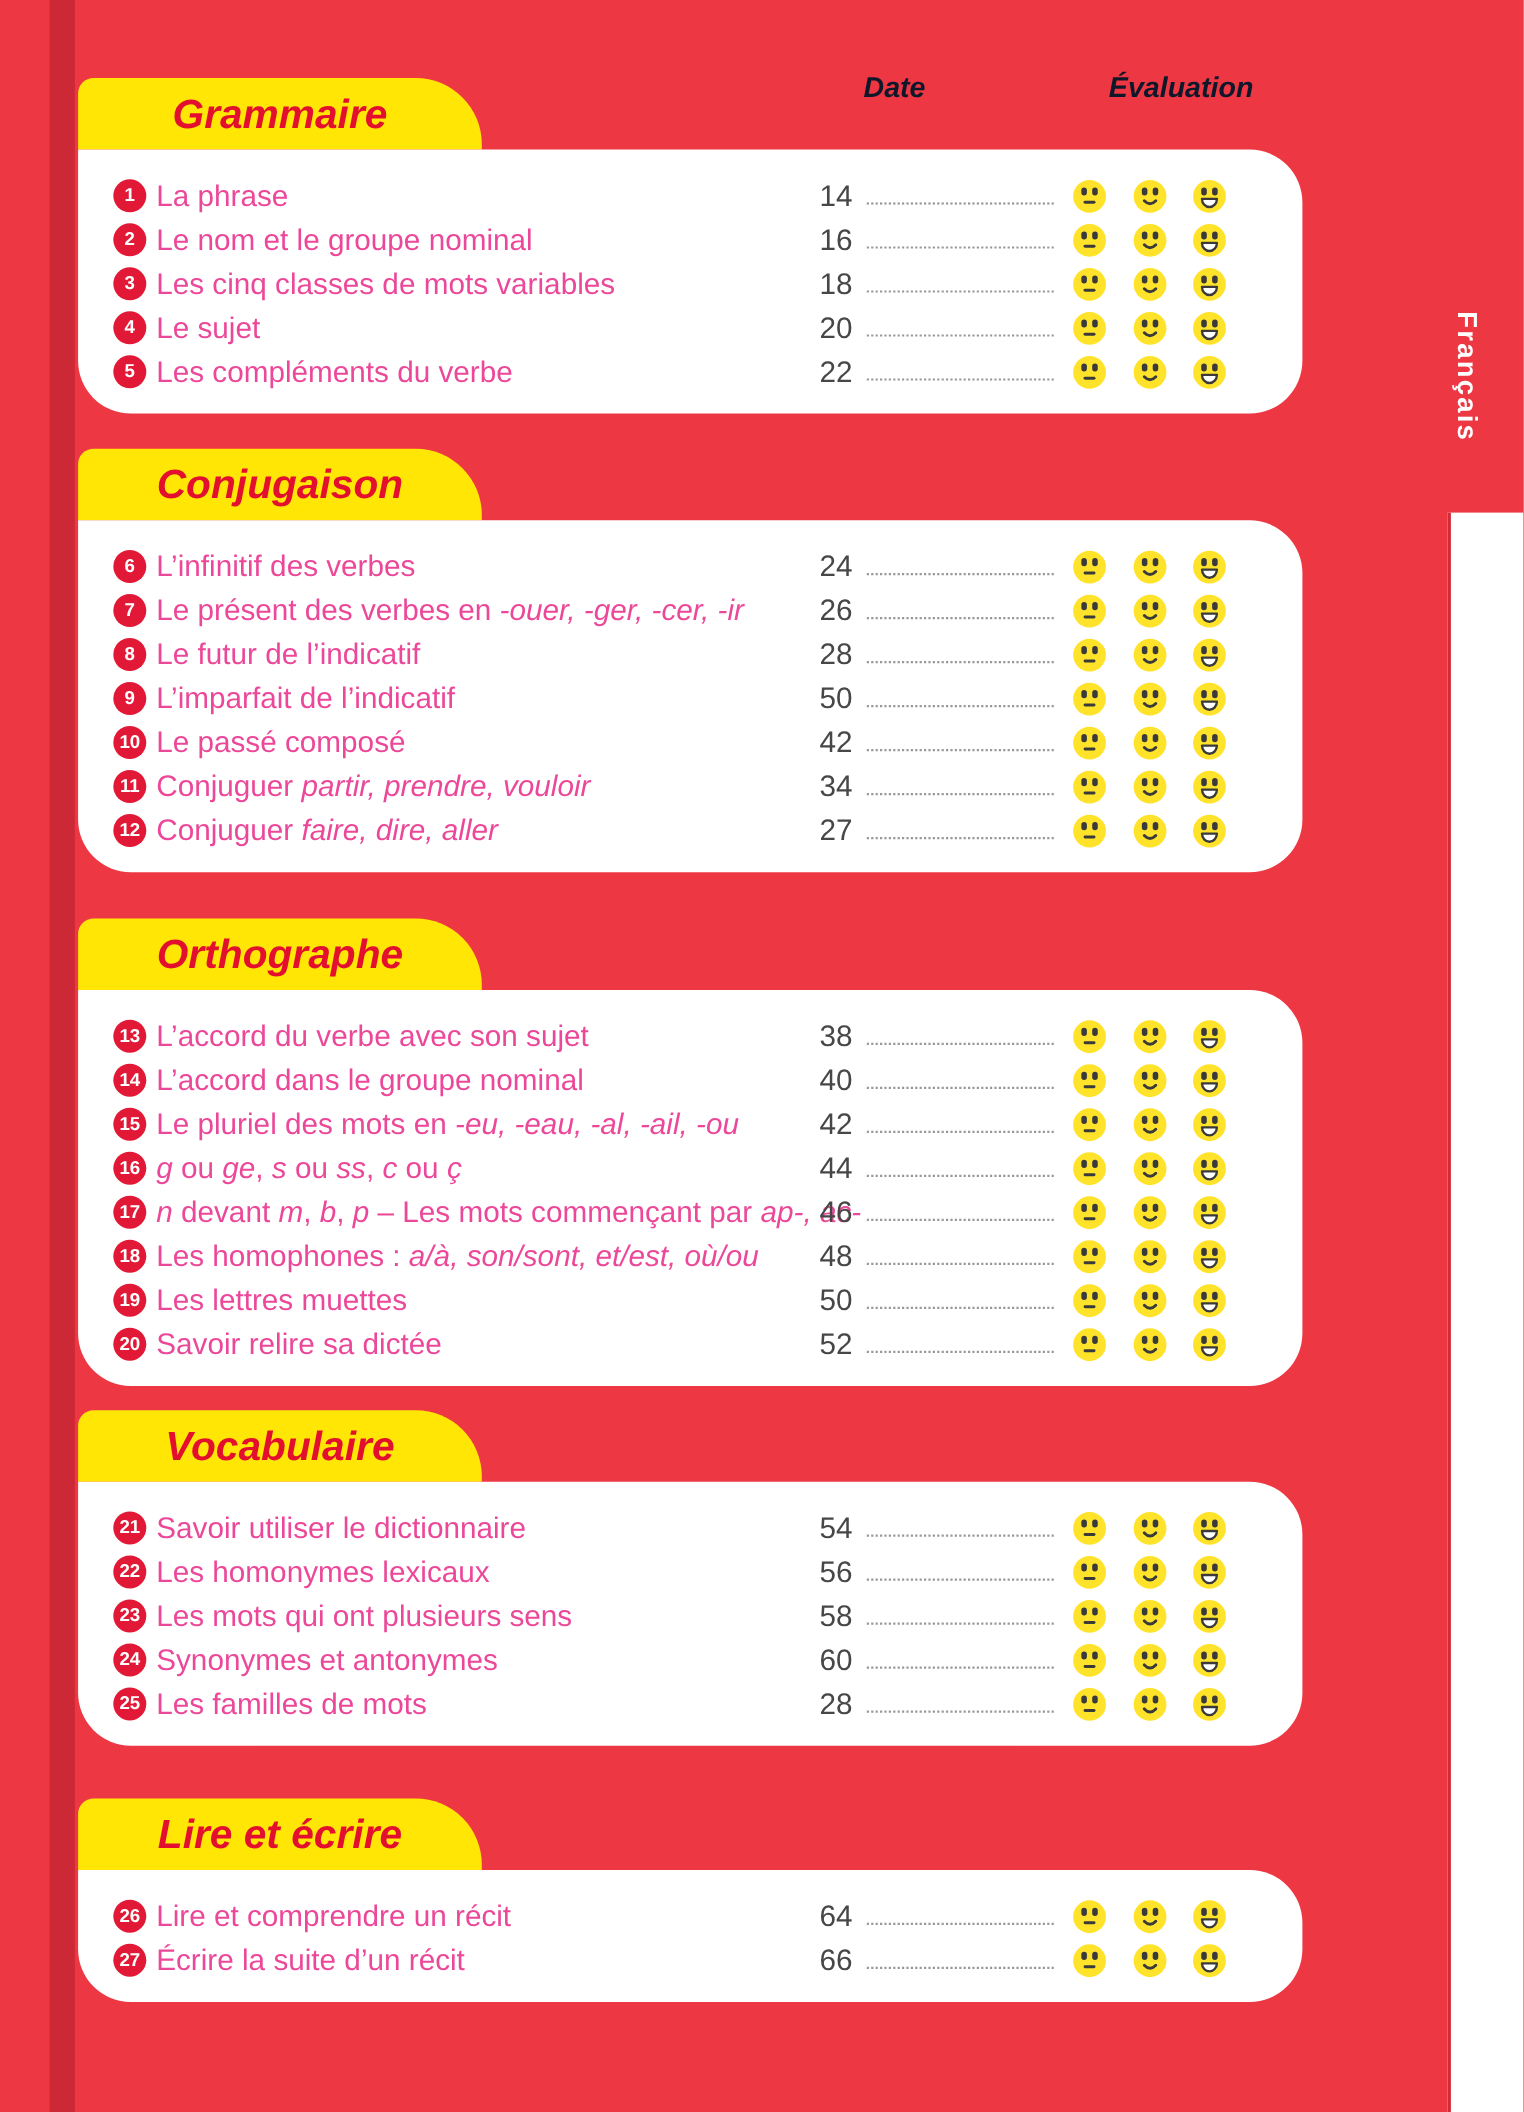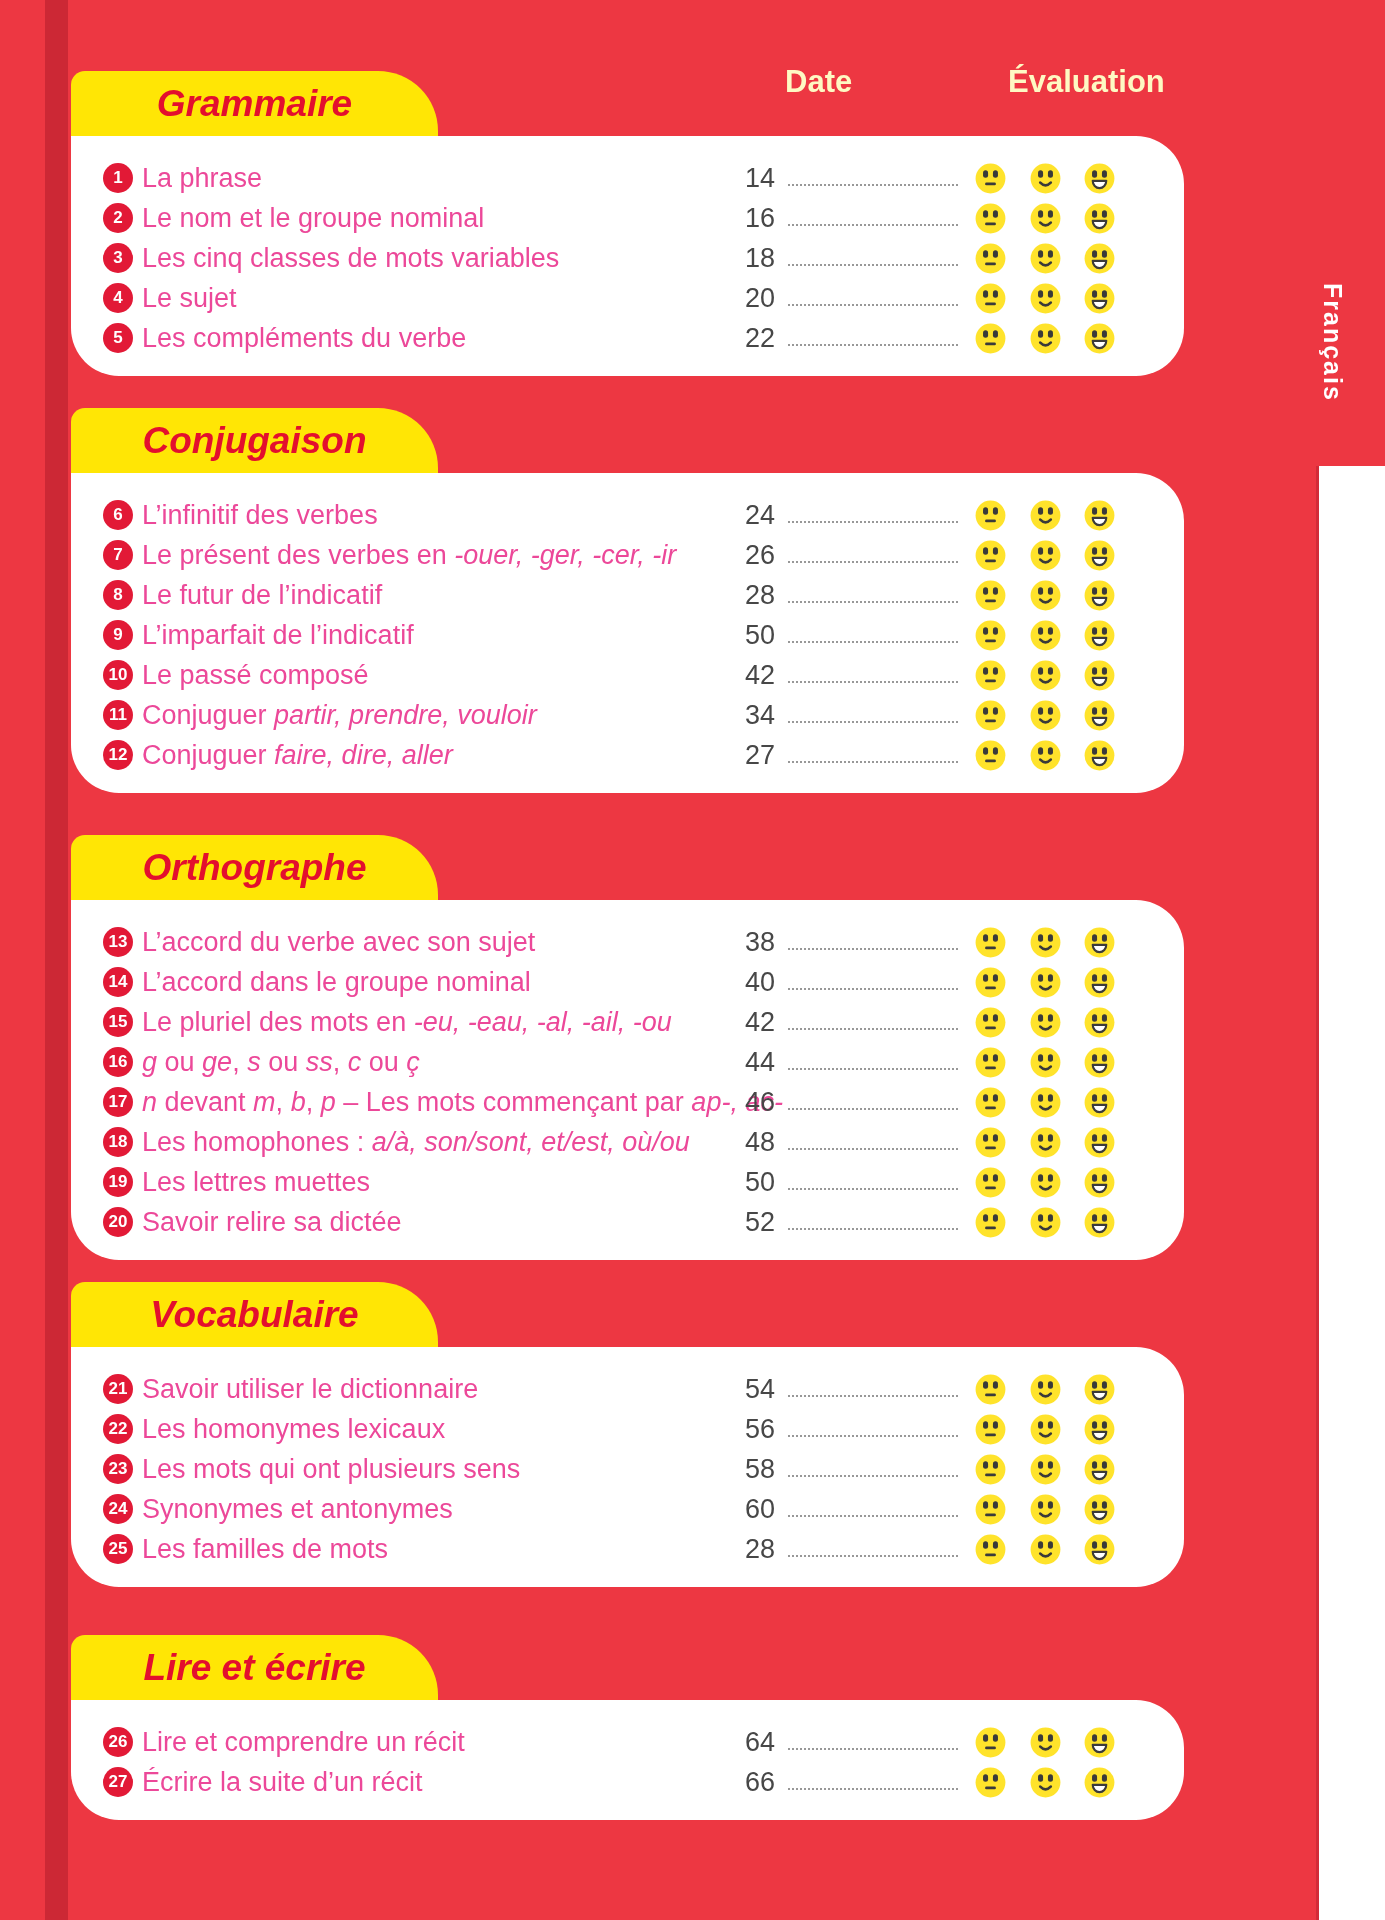--- a/index.html
+++ b/index.html
@@ -3,21 +3,21 @@
 <meta charset="utf-8">
 <style>
   html,body{margin:0;padding:0;}
   body{width:1385px;height:1920px;font-family:"Liberation Sans","DejaVu Sans",sans-serif;}
   .page{position:relative;width:1385px;height:1920px;background:#ED3742;overflow:hidden;}
   
   .spine{position:absolute;left:45px;top:0;width:23px;height:1920px;background:#CC2835;}
   
   .right-strip{position:absolute;left:1316px;top:466px;width:69px;height:1454px;background:#ffffff;border-left:3px solid #D22B38;box-sizing:border-box;}
   
-  .head-label{position:absolute;top:64px;font-weight:bold;font-size:31px;color:#fef9c3;}
+  .head-label{position:absolute;top:64px;font-weight:bold;font-style:italic;font-size:26px;color:#0f172a;}
   .head-label.date{left:785px;}
   .head-label.eval{left:1008px;}
   
   .side-tab{position:absolute;left:1318px;top:283px;writing-mode:vertical-rl;color:#ffffff;font-weight:bold;font-size:25px;letter-spacing:2px;}
   
   .section{position:absolute;left:71px;width:1113px;}
   .tab{width:367px;height:65px;background:#FFE605;border-radius:14px 60px 0 0;display:flex;align-items:center;justify-content:center;}
   .tab-title{font-weight:bold;font-style:italic;font-size:37px;color:#E30F2E;}
   .card{background:#ffffff;border-radius:0 48px 48px 48px;padding:22px 0 18px 0;}
   .row{display:flex;align-items:center;height:40px;padding-left:32px;}

